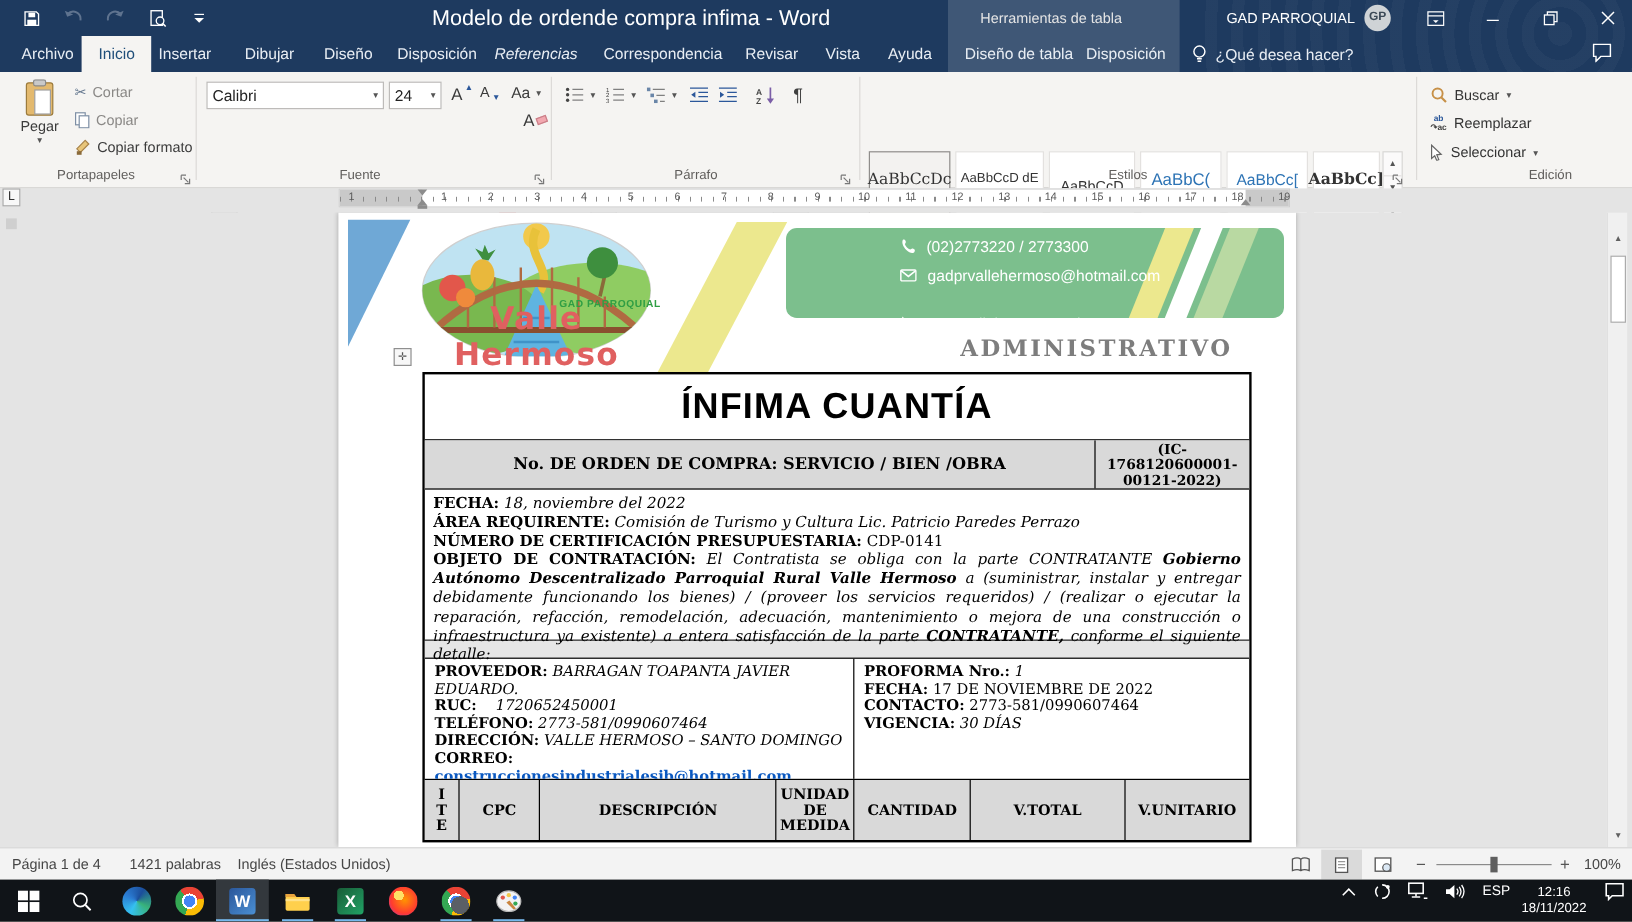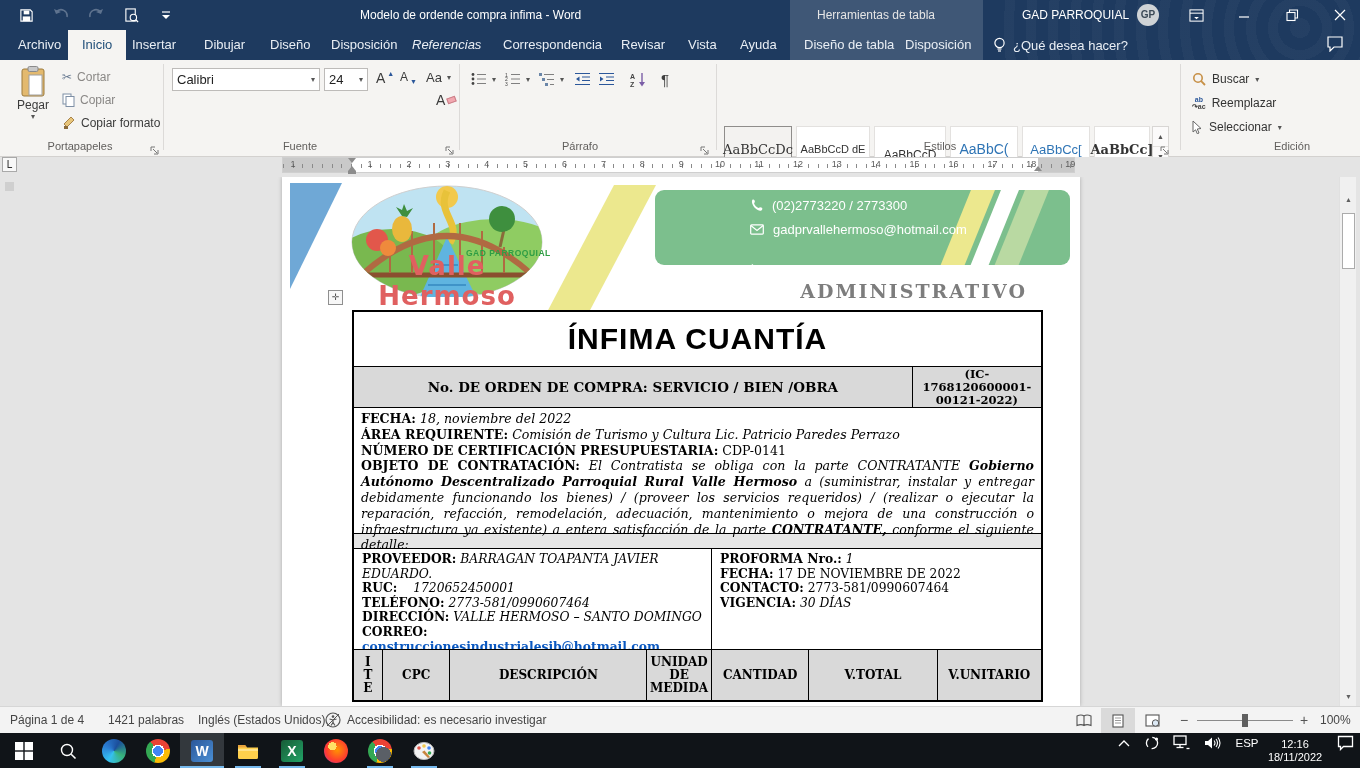--- a/index.html
+++ b/index.html
@@ -10,21 +10,21 @@
   
   .topbar{position:absolute;left:0;top:0;width:1360px;height:60px;background:#1e3a5f;color:#fff;}
   .topbar .deco{position:absolute;right:0;top:0;width:360px;height:60px;opacity:.5;
     background:repeating-radial-gradient(circle at 300px 28px, rgba(255,255,255,.06) 0 10px, transparent 10px 22px);}
   .ctxblock{position:absolute;left:790px;top:0;width:193px;height:60px;background:rgba(255,255,255,.15);}
   .ctxheader{position:absolute;left:790px;top:0;width:172px;height:30px;line-height:30px;text-align:center;
     font-size:12px;color:#e5e5e5;}
   .qat{position:absolute;left:16px;top:0;height:30px;display:flex;align-items:center;gap:15px;}
   .qat .qi{display:inline-flex;align-items:center;justify-content:center;width:20px;height:20px;}
   .dim{opacity:.45;}
-  .wintitle{position:absolute;left:360px;top:0;height:30px;line-height:30px;font-size:12px;color:#fff;}
+  .wintitle{position:absolute;left:360px;top:0;height:30px;line-height:30px;font-size:18px;color:#fff;}
   .account{position:absolute;left:1022px;top:0;height:30px;line-height:30px;font-size:12px;color:#fff;}
   .avatar{position:absolute;left:1137px;top:4px;width:22px;height:22px;border-radius:50%;background:#cfd3d6;
     color:#3c4a57;font-size:10px;font-weight:bold;text-align:center;line-height:22px;}
   .winbtn{position:absolute;top:0;width:36px;height:30px;display:flex;align-items:center;justify-content:center;font-size:13px;color:#fff;}
   .tab{position:absolute;top:30px;height:30px;line-height:30px;font-size:13px;color:#e9eef4;padding:0 4px;}
   .tab.active{background:#f5f4f2;color:#1f4e79;padding:0 14px;}
   .tellme{position:absolute;left:993px;top:30px;height:30px;display:flex;align-items:center;gap:7px;font-size:13px;color:#e9eef4;}
   .commenticon{position:absolute;left:1326px;top:35px;}
 
   
@@ -737,31 +737,20 @@
       <div class="vbtn" style="top:14px;">▲</div>
       <div class="vthumb" style="top:36px;"></div>
       <div class="vbtn" style="bottom:2px;">▼</div>
     </div>
   </div>
 
   <div class="statusbar">
     <div class="sb-item" style="left:10px;">Página 1 de 4</div>
     <div class="sb-item" style="left:108px;">1421 palabras</div>
     <div class="sb-item" style="left:198px;">Inglés (Estados Unidos)</div>
-    <div class="sb-item" style="left:325px;">
-      <span class="icn">
-        <svg width="16" height="16" viewBox="0 0 16 16">
-            <circle cx="8" cy="8" r="7" fill="none" stroke="#555" stroke-width="1.2"></circle>
-            <circle cx="8" cy="4.6" r="1.3" fill="#555"></circle>
-            <path d="M4.5,7 L8,8 L11.5,7 M8,8 L8,10.5 M8,10.5 L6,13.5 M8,10.5 L10,13.5" stroke="#555" stroke-width="1.2" fill="none"></path>
-            <line x1="2" y1="14" x2="14" y2="2" stroke="#555" stroke-width="1"></line>
-          </svg>
-      </span>
-      <span>Accesibilidad: es necesario investigar</span>
-    </div>
     <div class="viewbtn" style="left:1067px;">
       <svg width="16" height="13" viewBox="0 0 16 13">
           <path d="M1,2 C4,0.5 6,0.5 8,2 C10,0.5 12,0.5 15,2 V11.5 C12,10.3 10,10.3 8,11.5 C6,10.3 4,10.3 1,11.5 Z M8,2 V11.5" fill="none" stroke="#555" stroke-width="1.1"></path>
         </svg>
     </div>
     <div class="viewbtn on" style="left:1101px;">
       <svg width="14" height="14" viewBox="0 0 14 14">
           <rect x="2" y="1" width="10" height="12" fill="#fff" stroke="#555" stroke-width="1.1"></rect>
           <g stroke="#999">
             <line x1="4" y1="4" x2="10" y2="4"></line>

